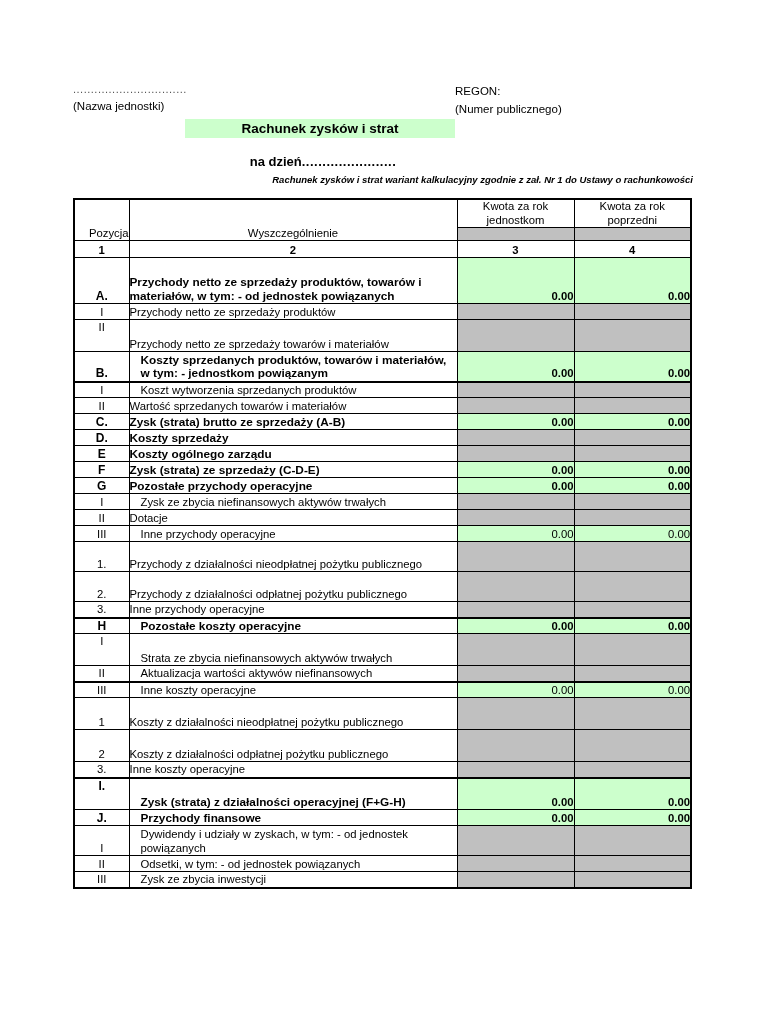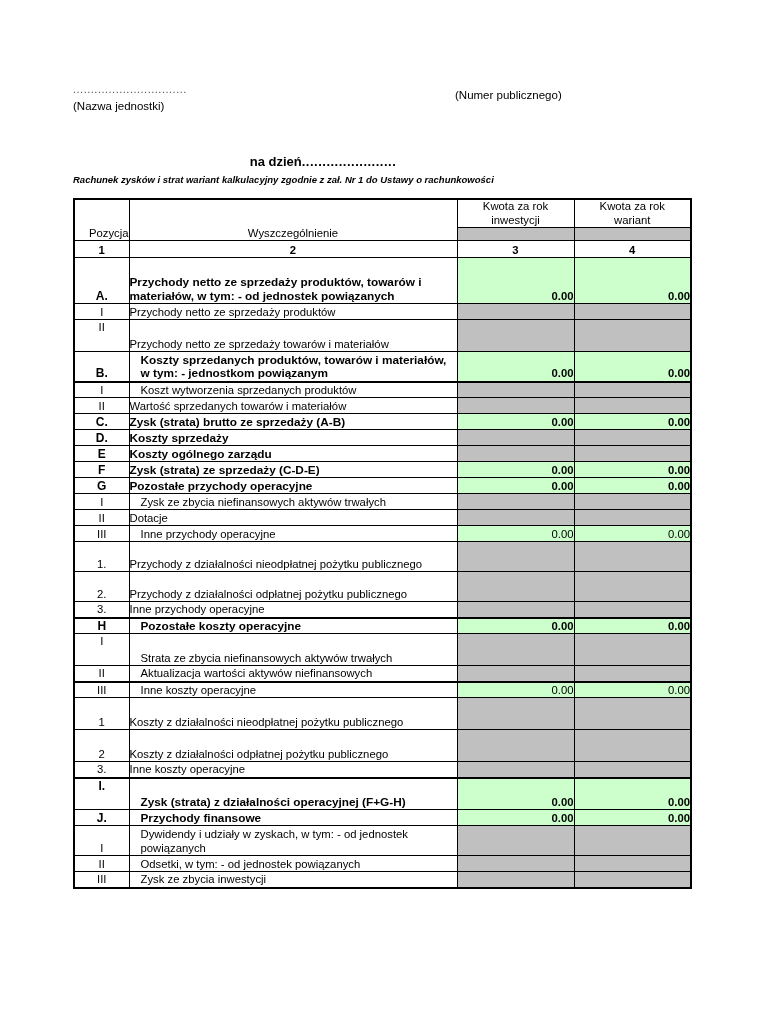--- a/index.html
+++ b/index.html
@@ -86,21 +86,21 @@
   }
   .na-dzien .dots {
     font-weight: bold;
     letter-spacing: 0.5px;
   }
   .subtitle {
     position: absolute;
     left: 0;
     top: 90px;
     width: 620px;
-    text-align: left;
+    text-align: right;
     font-size: 9.5px;
     font-style: italic;
     font-weight: bold;
     white-space: nowrap;
   }
 
   
   .table-wrap {
     position: absolute;
     left: 73px;
@@ -202,23 +202,25 @@
 <body>
 
 <div class="header">
 
   <div class="hdr-left">
     <div class="dots-line">................................</div>
     <div class="nazwa">(Nazwa jednostki)</div>
   </div>
 
   <div class="hdr-right">
+    <div class="regon">REGON:</div>
     <div class="numer-stat">(Numer publicznego)</div>
   </div>
 
+  <div class="title-banner">Rachunek zysków i strat</div>
 
   <div class="na-dzien">
     <span>na dzień</span><span class="dots">.......................</span>
   </div>
 
   <div class="subtitle">Rachunek zysków i strat wariant kalkulacyjny zgodnie z zał. Nr 1 do Ustawy o rachunkowości</div>
 </div>
 
 <div class="table-wrap">
   <table class="pnl">
@@ -227,25 +229,25 @@
       <col class="c-desc">
       <col class="c-prev">
       <col class="c-curr">
     </colgroup>
     <thead>
       <tr>
         <td class="th-poz" rowspan="2">Pozycja</td>
         <td class="th-desc" rowspan="2">Wyszczególnienie</td>
         <td class="th-amt">
           <span>Kwota za rok</span><br>
-          <span>inwestycji</span>
+          <span>jednostkom</span>
         </td>
         <td class="th-amt">
           <span>Kwota za rok</span><br>
-          <span>wariant</span>
+          <span>poprzedni</span>
         </td>
       </tr>
       <tr>
         <td class="th-gray bg-gray"></td>
         <td class="th-gray bg-gray"></td>
       </tr>
       <tr class="numrow">
         <td>1</td>
         <td>2</td>
         <td>3</td>

